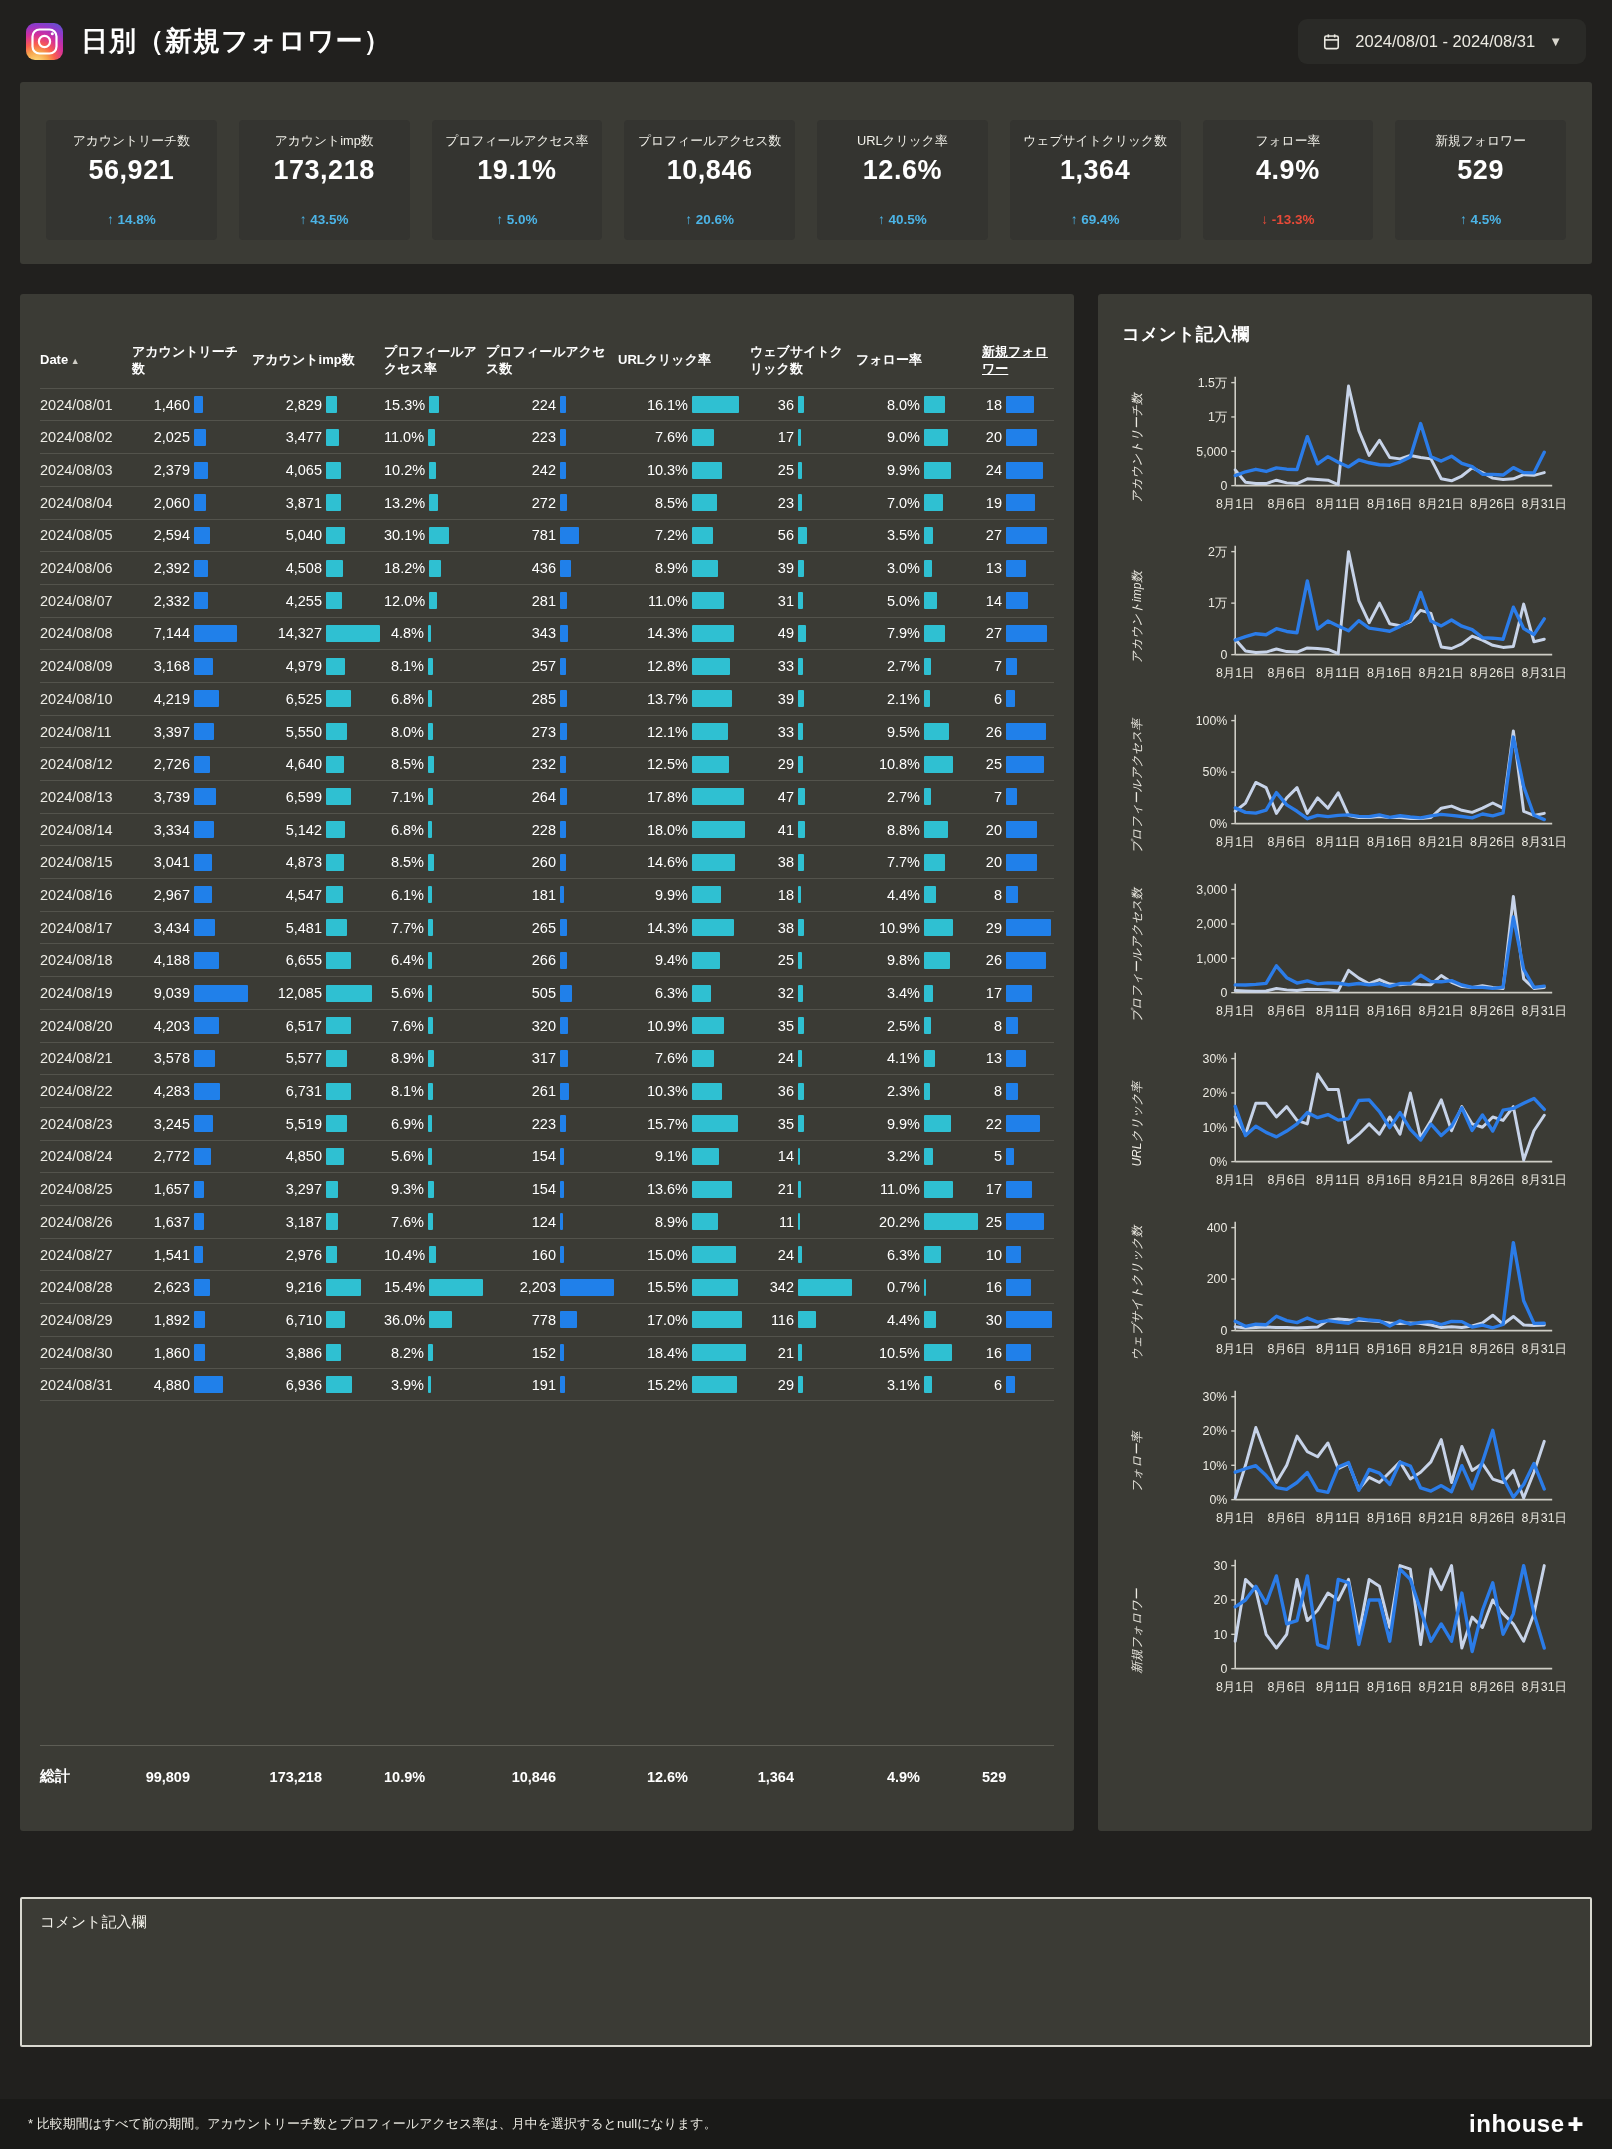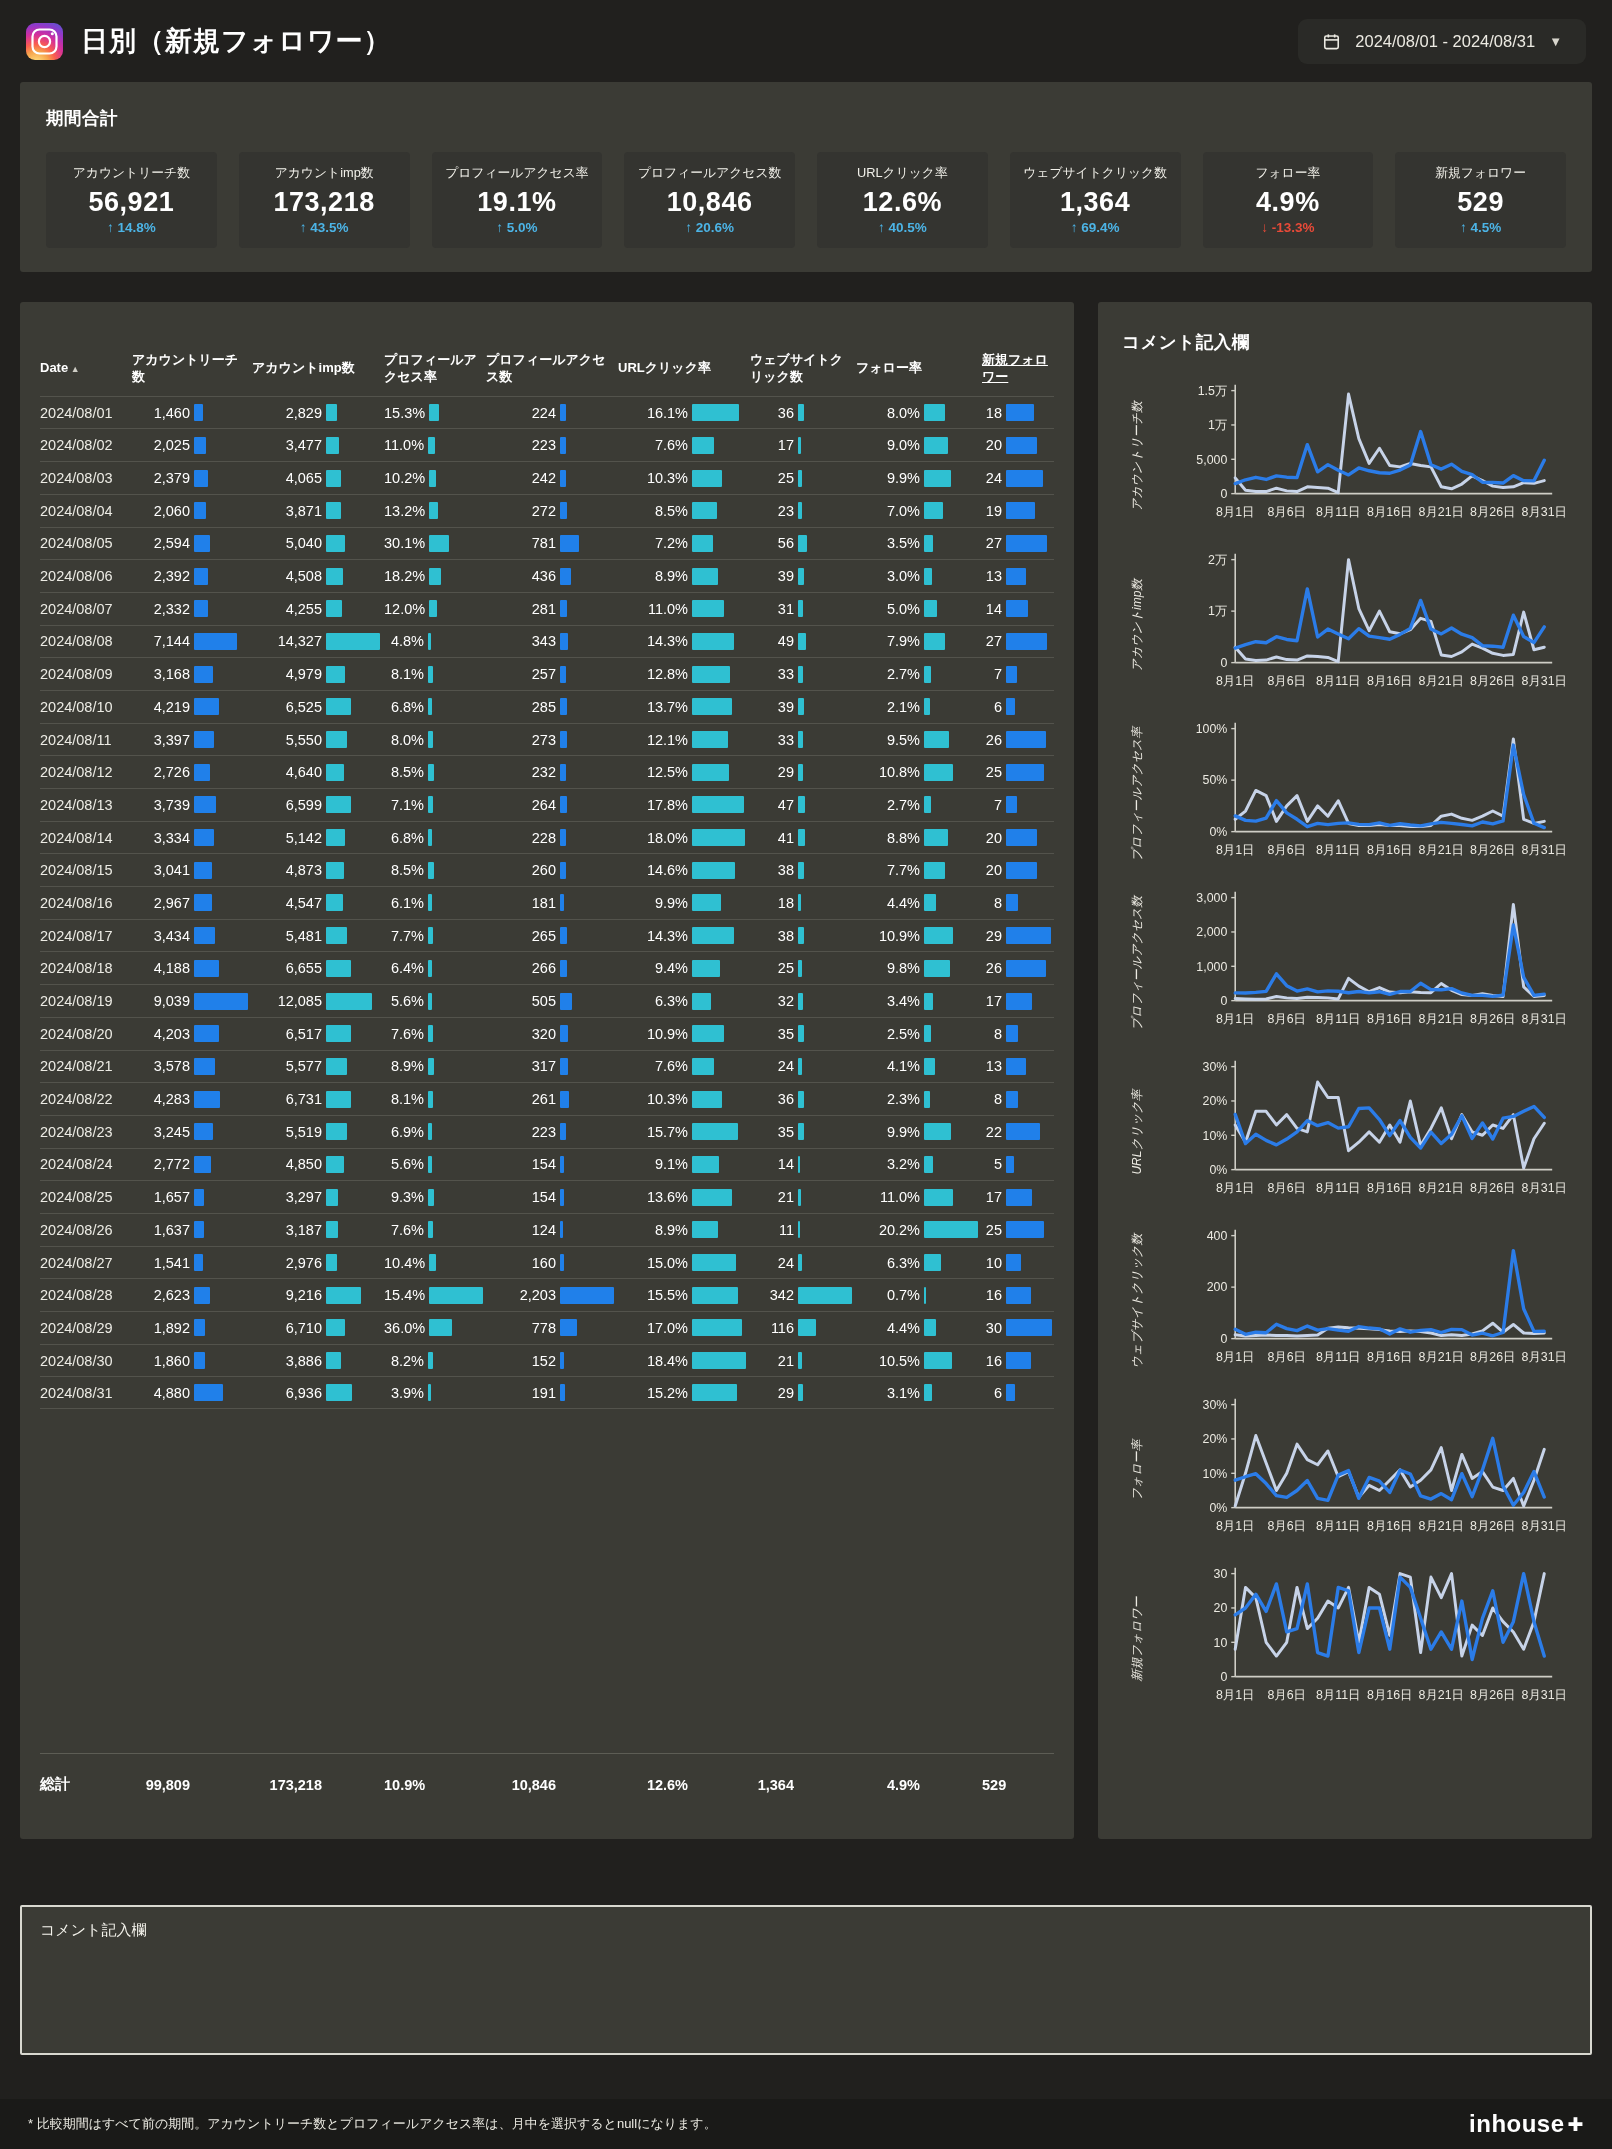--- a/index.html
+++ b/index.html
@@ -18,21 +18,21 @@
   .date-pill { margin-left:auto; display:flex; align-items:center; gap:14px;
     background:#2a2a27; border-radius:9px; padding:13px 24px; color:#eceae2; font-size:16.5px; cursor:pointer; }
   .date-pill .chev { font-size:13px; color:#d8d6cd; }
   
   .panel { background:#3b3b35; border-radius:3px; }
   .kpi { margin:16px 20px 0 20px; padding:16px 26px 24px 26px; }
   .sec-title { font-size:17.5px; font-weight:bold; margin:8px 0 0 0; letter-spacing:.5px; }
   .cards { display:flex; gap:22px; margin-top:22px; }
   .card { background:#343430; border-radius:4px; flex:1 1 0; padding:13px 6px 12px 6px; text-align:center; }
   .card .lbl { display:block; font-size:12.8px; color:#f2f1ea; white-space:nowrap; }
-  .card .val { display:block; font-size:27px; font-weight:bold; margin:5px 0 0 0; letter-spacing:.5px; }
+  .card .val { display:block; font-size:27px; font-weight:bold; margin:5px 0 24px 0; letter-spacing:.5px; }
   .card .delta { font-size:13.5px; font-weight:bold; }
   .delta.up { color:#4cb4e6; }
   .delta.down { color:#e84a38; }
   .delta .arrow { font-weight:bold; }
   
   .main { display:flex; gap:24px; margin:30px 20px 0 20px; height:1537px; }
   .table-panel { flex:1 1 auto; padding:20px 20px 24px 20px; display:flex; flex-direction:column; }
   .chart-panel { width:494px; flex:0 0 494px; padding:20px 20px 12px 24px; display:flex; flex-direction:column; }
   
   .grid { display:grid; grid-template-columns:90px 118px 130px 100px 130px 130px 104px 124px 72px; column-gap:2px; align-items:center; }
@@ -86,21 +86,20 @@
         <line x1="8" y1="3" x2="8" y2="7"></line>
         <line x1="16" y1="3" x2="16" y2="7"></line>
       </svg>
     </span>
     <span>2024/08/01 - 2024/08/31</span>
     <span class="chev">▼</span>
   </div>
 </header>
 
 <section class="panel kpi">
-  <h2 class="sec-title">期間合計</h2>
   <div class="cards" id="kpi-cards">
       <div class="card"><span class="lbl">アカウントリーチ数</span><span class="val">56,921</span><span class="delta up"><span class="arrow">↑ </span>14.8%</span></div>
       <div class="card"><span class="lbl">アカウントimp数</span><span class="val">173,218</span><span class="delta up"><span class="arrow">↑ </span>43.5%</span></div>
       <div class="card"><span class="lbl">プロフィールアクセス率</span><span class="val">19.1%</span><span class="delta up"><span class="arrow">↑ </span>5.0%</span></div>
       <div class="card"><span class="lbl">プロフィールアクセス数</span><span class="val">10,846</span><span class="delta up"><span class="arrow">↑ </span>20.6%</span></div>
       <div class="card"><span class="lbl">URLクリック率</span><span class="val">12.6%</span><span class="delta up"><span class="arrow">↑ </span>40.5%</span></div>
       <div class="card"><span class="lbl">ウェブサイトクリック数</span><span class="val">1,364</span><span class="delta up"><span class="arrow">↑ </span>69.4%</span></div>
       <div class="card"><span class="lbl">フォロー率</span><span class="val">4.9%</span><span class="delta down"><span class="arrow">↓ </span>-13.3%</span></div>
       <div class="card"><span class="lbl">新規フォロワー</span><span class="val">529</span><span class="delta up"><span class="arrow">↑ </span>4.5%</span></div>
     </div>

